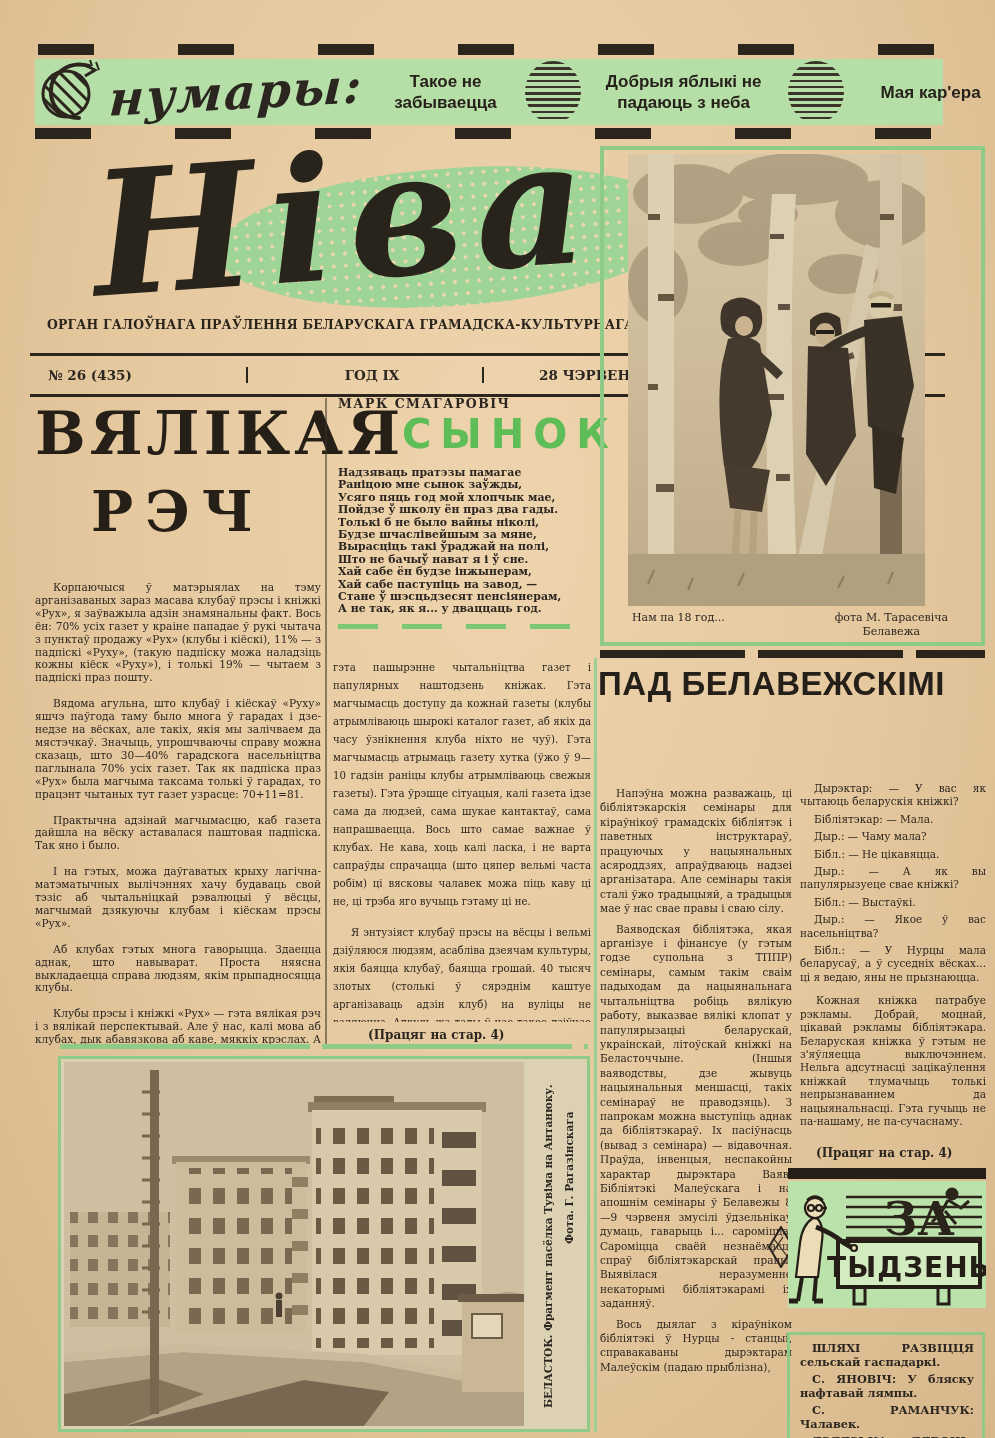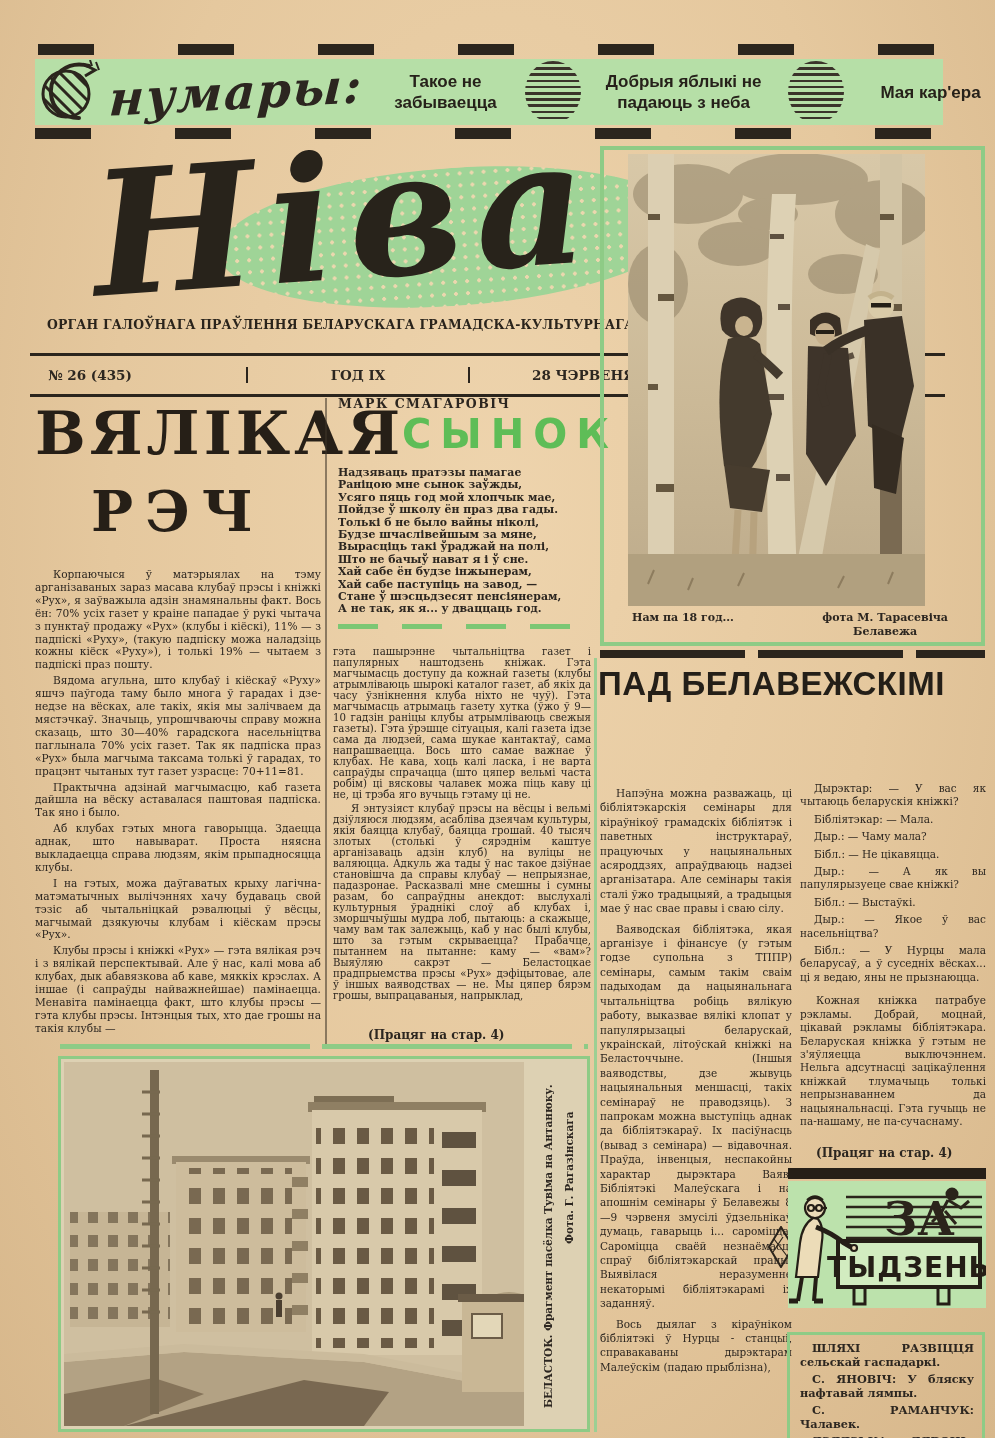--- a/index.html
+++ b/index.html
@@ -23,47 +23,47 @@
   
   #masthead-oval{position:absolute;left:218px;top:168px;width:470px;height:138px;border-radius:50%;
     background-color:#9fd497;background-image:radial-gradient(circle,#ecd7ae 1.7px,rgba(0,0,0,0) 2px);background-size:12px 12px;transform:rotate(-4deg);}
   #masthead-title{position:absolute;left:92px;top:122px;width:600px;font-size:172px;line-height:186px;font-weight:bold;font-style:italic;letter-spacing:14px;color:#28231b;transform:rotate(-4deg);}
   #masthead-subtitle{position:absolute;left:47px;top:317px;width:560px;font-size:12.4px;font-weight:bold;letter-spacing:0.2px;white-space:nowrap;color:#2a241c;}
 
   
   #issue-bar{position:absolute;left:30px;top:353px;width:915px;height:38px;border-top:3px solid #2b251d;border-bottom:3px solid #2b251d;display:flex;align-items:center;font-weight:bold;font-size:13.5px;}
   .issue-cell{display:flex;align-items:center;justify-content:center;}
   .ic1{width:198px;justify-content:flex-start;padding-left:18px;border-right:2px solid #2b251d;}
-  .ic2{width:220px;border-right:2px solid #2b251d;}
+  .ic2{width:220px;border-right:2px solid #2b251d;padding-left:14px;}
   .ic3{flex:1;}
   .ic4{width:186px;border-left:2px solid #2b251d;}
 
   
   #lead-title{position:absolute;left:35px;top:396px;width:286px;text-align:center;font-weight:bold;color:#261f17;}
   #lead-title .l1{font-size:60px;letter-spacing:4px;line-height:74px;}
   #lead-title .l2{font-size:56px;letter-spacing:12px;line-height:82px;}
   .body-col{text-align:justify;}
-  .body-col p{margin:0 0 3px 0;text-indent:18px;}
+  .body-col p{margin:13px 0 3px 0;text-indent:18px;}
   #lead-text{position:absolute;left:35px;top:568px;width:286px;height:478px;overflow:hidden;font-size:10.6px;line-height:12.9px;}
   #divider-left{position:absolute;left:325px;top:398px;width:2px;height:648px;background:rgba(62,52,40,.55);}
 
   
   #poem{position:absolute;left:338px;top:396px;width:252px;}
   .poem-author{font-size:12.5px;font-weight:bold;letter-spacing:1.5px;}
   .poem-title{font-size:40px;font-weight:bold;color:#5ebd57;letter-spacing:9px;margin:0 0 10px 64px;font-family:"DejaVu Sans",sans-serif;line-height:46px;}
   #poem .lines div{font-size:10.9px;font-weight:bold;line-height:12.4px;}
   #poem-dashes{position:absolute;left:338px;top:624px;width:252px;height:5px;background:repeating-linear-gradient(90deg,#7cc774 0 40px,transparent 40px 64px);}
-  #middle-text{position:absolute;left:333px;top:646px;width:258px;height:376px;overflow:hidden;font-size:10.2px;line-height:11px;}
+  #middle-text{position:absolute;left:333px;top:646px;width:258px;height:376px;overflow:hidden;font-size:10.2px;line-height:18px;}
   #middle-text p.first{text-indent:0;}
   #middle-cont{position:absolute;left:368px;top:1028px;font-weight:bold;font-size:12px;}
 
   
   #photo1-frame{position:absolute;left:600px;top:146px;width:385px;height:500px;border:4px solid #8ecb86;box-sizing:border-box;}
   #photo1{position:absolute;left:628px;top:154px;width:297px;height:452px;}
-  #photo1-captions{position:absolute;left:604px;top:611px;width:370px;display:flex;font-weight:bold;font-size:11px;}
+  #photo1-captions{position:absolute;left:604px;top:611px;width:370px;display:flex;font-weight:normal;font-size:11px;}
   .cap-left{margin-left:28px;}
   .cap-right{margin-left:auto;margin-right:26px;text-align:center;line-height:14px;}
   #rule-right{position:absolute;left:600px;top:650px;width:385px;height:8px;background:repeating-linear-gradient(90deg,#2b251d 0 145px,transparent 145px 158px);}
 
   
   #forest-title{position:absolute;left:598px;top:660px;width:388px;text-align:left;font-family:"Liberation Sans",sans-serif;font-weight:bold;color:#241f18;}
   #forest-title .f1{font-size:33px;line-height:48px;letter-spacing:0.5px;}
   #forest-title .f2{font-size:33px;line-height:52px;letter-spacing:2px;}
   #forest-col1{position:absolute;left:600px;top:786px;width:192px;height:646px;overflow:hidden;font-size:10.5px;line-height:14.4px;}
   #forest-col1 p{margin:0 0 6px;text-indent:16px;}
@@ -131,22 +131,22 @@
   </div>
 
   <div id="lead-title">
     <div class="l1">ВЯЛІКАЯ</div>
     <div class="l2">РЭЧ</div>
   </div>
   <div id="lead-text" class="body-col">
       <p class="first">Корпаючыся ў матэрыялах на тэму арганізаваных зараз масава клубаў прэсы і кніжкі «Рух», я заўважыла адзін знамянальны факт. Вось ён: 70% усіх газет у краіне пападае ў рукі чытача з пунктаў продажу «Рух» (клубы і кіёскі), 11% — з падпіскі «Руху», (такую падпіску можа наладзіць кожны кіёск «Руху»), і толькі 19% — чытаем з падпіскі праз пошту.</p>
       <p>Вядома агульна, што клубаў і кіёскаў «Руху» яшчэ паўгода таму было многа ў гарадах і дзе-недзе на вёсках, але такіх, якія мы залічваем да мястэчкаў. Значыць, упрошчваючы справу можна сказаць, што 30—40% гарадскога насельніцтва паглынала 70% усіх газет. Так як падпіска праз «Рух» была магчыма таксама толькі ў гарадах, то працэнт чытаных тут газет узрасце: 70+11=81.</p>
       <p>Практычна адзінай магчымасцю, каб газета дайшла на вёску аставалася паштовая падпіска. Так яно і было.</p>
+      <p>І на гэтых, можа даўгаватых крыху лагічна-матэматычных вылічэннях хачу будаваць свой тэзіс аб чытальніцкай рэвалюцыі ў вёсцы, магчымай дзякуючы клубам і кіёскам прэсы «Рух».</p>
       <p>Аб клубах гэтых многа гаворыцца. Здаецца аднак, што навыварат. Проста няясна выкладаецца справа людзям, якім прыпадносяцца клубы.</p>
-      <p>І на гэтых, можа даўгаватых крыху лагічна-матэматычных вылічэннях хачу будаваць свой тэзіс аб чытальніцкай рэвалюцыі ў вёсцы, магчымай дзякуючы клубам і кіёскам прэсы «Рух».</p>
       <p>Клубы прэсы і кніжкі «Рух» — гэта вялікая рэч і з вялікай перспектывай. Але ў нас, калі мова аб клубах, дык абавязкова аб каве, мяккіх крэслах. А іншае (і сапраўды найважнейшае) памінаецца. Менавіта памінаецца факт, што клубы прэсы — гэта клубы прэсы. Інтэнцыя тых, хто дае грошы на такія клубы —</p>
     </div>
   <div id="divider-left"></div>
 
   <div id="poem">
     <div class="poem-author">МАРК СМАГАРОВІЧ</div>
     <div class="poem-title">СЫНОК</div>
     <div class="lines">
         <div class="first">Надзяваць пратэзы памагае</div>
         <div>Раніцою мне сынок заўжды,</div>

